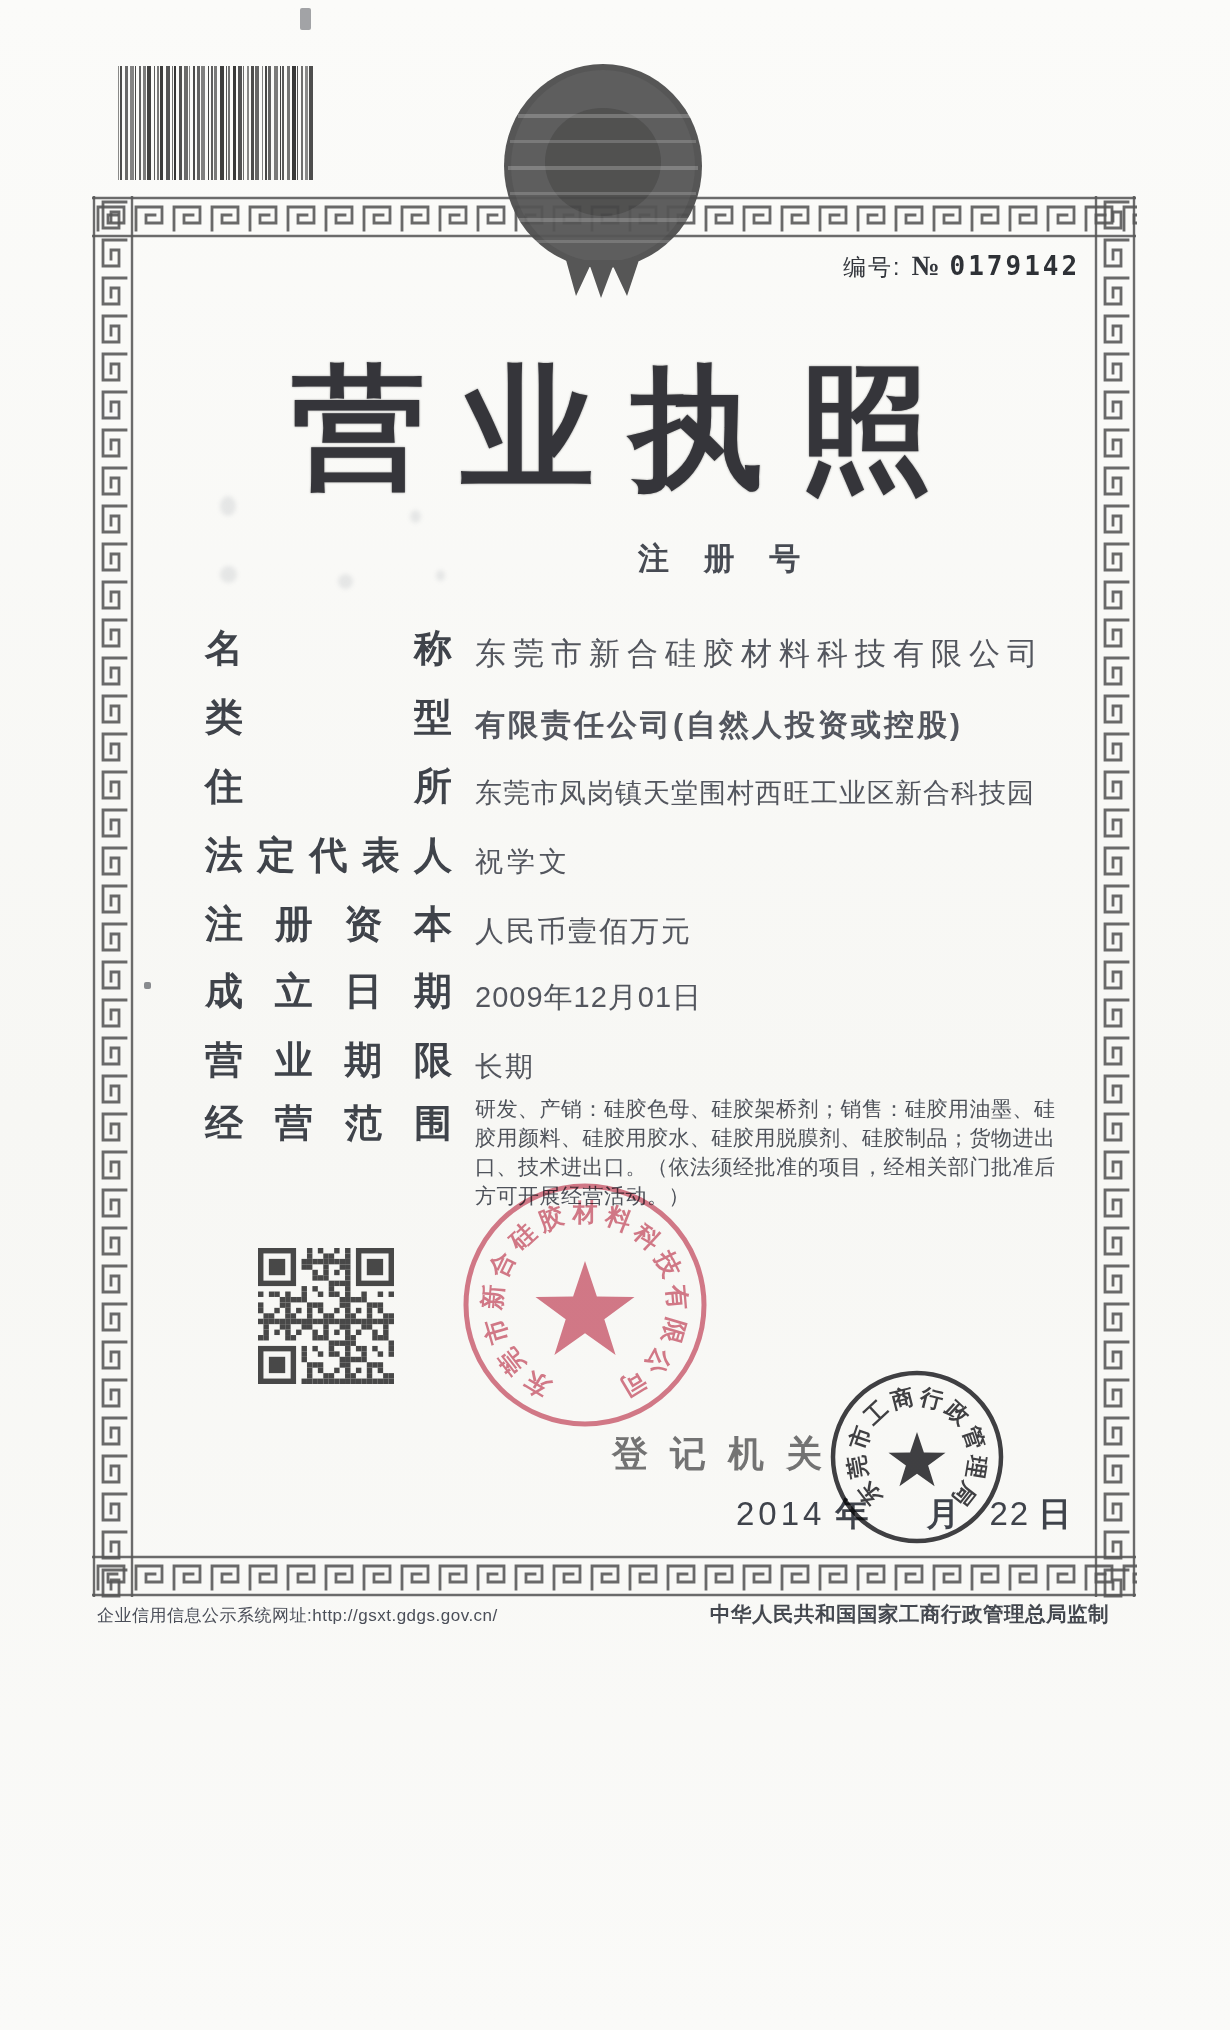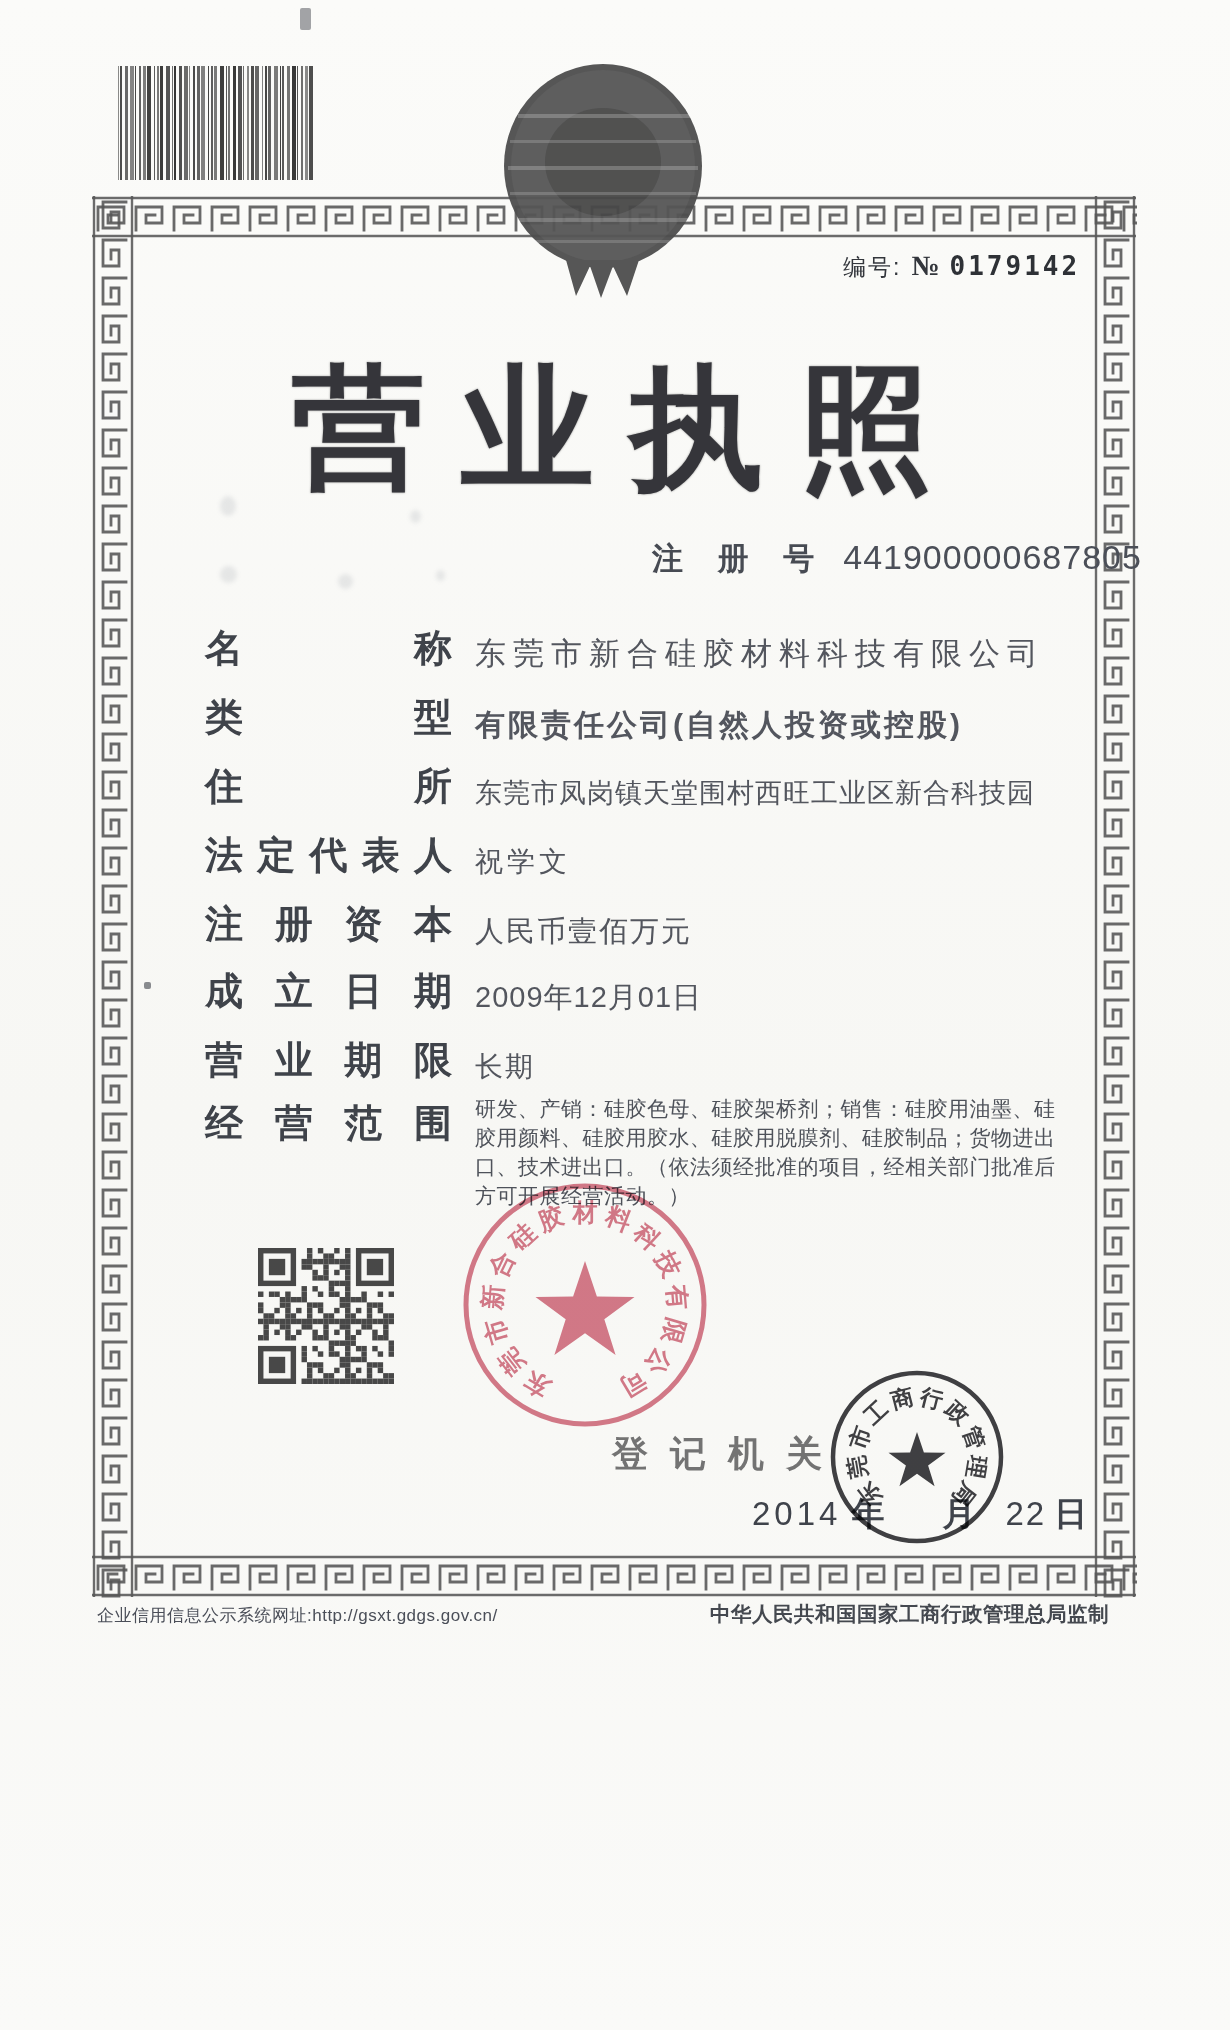--- a/index.html
+++ b/index.html
@@ -29,21 +29,21 @@
   .serial .lab { font-size:23px; letter-spacing:2px; }
   .serial .no  { font-size:28px; font-weight:700; font-family:"Liberation Serif", serif; }
   .serial .num { font-size:26px; letter-spacing:3px; font-family:"DejaVu Sans Mono", monospace; color:#2e3136;font-weight:bold; }
 
   
   .title { position:absolute; left:292px; top:340px; font-size:133px; font-weight:700;
            letter-spacing:36px; color:#35353a; white-space:nowrap;
            text-shadow:0 0 2px rgba(40,40,40,.55); z-index:4; }
 
   
-  .regline { position:absolute; left:652px; top:538px; display:flex; align-items:baseline; gap:16px; z-index:4; }
+  .regline { position:absolute; left:638px; top:538px; display:flex; align-items:baseline; gap:10px; z-index:4; }
   .regline .rlab { font-size:31px; letter-spacing:13px; color:#474b53; font-weight:600; }
   .regline .rval { font-size:34px; letter-spacing:1px; color:#4b4f58; }
 
   
   .row { position:absolute; left:0; width:1230px; z-index:4; }
   .flabel { position:absolute; left:205px; width:247px; font-size:38px; font-weight:600;
             color:#3f434a; text-align:justify; text-align-last:justify; line-height:1.1; }
   .fvalue { position:absolute; left:475px; width:592px; color:#53565e; line-height:1.3; }
   .v0 { font-size:31px; letter-spacing:7px; top:6px; }
   .v1 { font-size:30px; letter-spacing:3px; top:8px;font-weight:bold; }
@@ -59,21 +59,21 @@
         filter:blur(.3px); z-index:4; }
 
   
   .seal { position:absolute; mix-blend-mode:multiply; z-index:6; }
   #redseal   { left:460px; top:1180px; width:250px; height:250px; opacity:.8; filter:blur(.4px); }
   #blackseal { left:827px; top:1367px; width:180px; height:180px; opacity:.88; filter:blur(.3px); }
 
   
   .registrar { position:absolute; left:612px; top:1430px; font-size:36px; font-weight:600;
                letter-spacing:22px; color:#737373; z-index:4; white-space:nowrap; }
-  .dateline { position:absolute; left:752px; top:1492px; display:flex; align-items:baseline;
+  .dateline { position:absolute; left:736px; top:1492px; display:flex; align-items:baseline;
               font-size:33px; color:#3f434b; z-index:4; }
   .dateline span { display:inline-block; }
   .d-year { letter-spacing:4px; }
   .d-yu { margin-left:10px; font-weight:600; }
   .d-mu { margin-left:58px; font-weight:600; }
   .d-day { margin-left:30px; letter-spacing:2px; }
   .d-du { margin-left:8px; font-weight:600; }
 
   
   .footer-left  { position:absolute; left:97px;  top:1604px; font-size:17px; color:#4a4e58;
@@ -174,21 +174,20 @@
 <div class="serial">
   <span class="lab">编号:</span>
   <span class="no">№</span>
   <span class="num">0179142</span>
 </div>
 
 <div class="title">营业执照</div>
 
 <div class="regline">
   <span class="rlab">注 册 号</span>
-  <span class="rval">441900000687805</span>
 </div>
 
 <div class="row" style="top:628px">
   <div class="flabel">名称</div>
   <div class="fvalue v0">东莞市新合硅胶材料科技有限公司</div>
 </div>
 <div class="row" style="top:697px">
   <div class="flabel">类型</div>
   <div class="fvalue v1">有限责任公司(自然人投资或控股)</div>
 </div>

